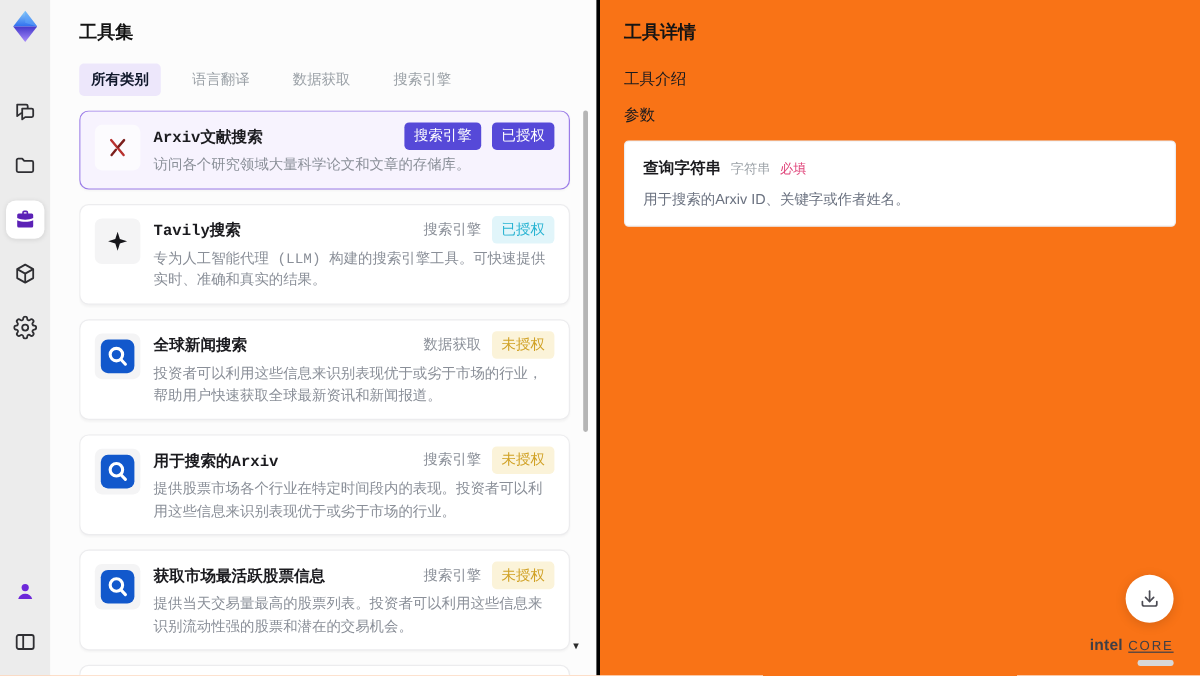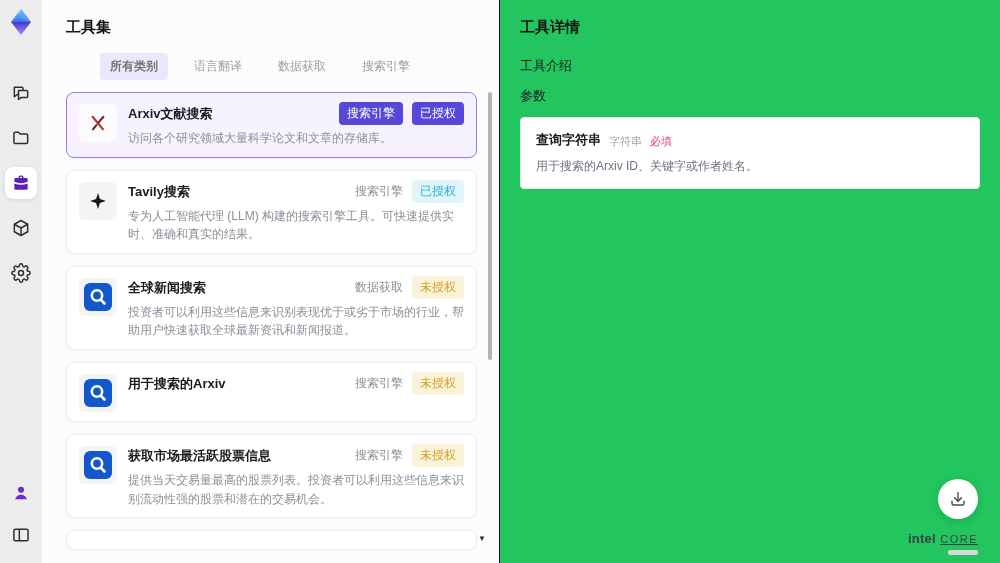--- a/index.html
+++ b/index.html
@@ -10,56 +10,56 @@
   .sidebar{width:42px;background:#ececec;display:flex;flex-direction:column;align-items:center;
            padding:7px 0 12px;box-sizing:border-box;flex:none;}
   .logo{width:30px;height:30px;margin-bottom:40px;}
   .nav{display:flex;flex-direction:column;gap:13px;align-items:center;}
   .nav-item{width:32px;height:32px;display:flex;align-items:center;justify-content:center;border-radius:8px;cursor:pointer;}
   .nav-item svg{width:20px;height:20px;}
   .nav-item.active{background:#ffffff;box-shadow:0 1px 4px rgba(0,0,0,.10);}
   .sidebar-bottom{margin-top:auto;display:flex;flex-direction:column;gap:10px;align-items:center;}
 
   
-  .list-panel{width:458px;flex:none;background:#fcfcfc;border-right:1px solid #000000;
+  .list-panel{width:458px;flex:none;background:#fcfcfc;border-right:3px solid #000000;
               padding:14px 12px 0 24px;box-sizing:border-box;position:relative;display:flex;flex-direction:column;}
   .panel-title{font-size:15px;font-weight:bold;color:#141414;margin:4px 0 16px;}
   .tabs{display:flex;gap:16px;align-items:center;margin-bottom:12px;}
   .tab{font-size:12px;color:#9aa0a6;padding:5px 10px;border-radius:4px;cursor:pointer;white-space:nowrap;}
-  .tab.active{color:#737373;background:#ede7fb;font-weight:bold;margin-left:34px;}
+  .tab.active{color:#0f172a;background:#ede7fb;font-weight:bold;}
   .tool-list{flex:1;overflow:hidden;display:flex;flex-direction:column;gap:12px;padding-right:10px;}
 
   .tool-card{background:#fff;border:1px solid #ececee;border-radius:8px;padding:9px 12px;display:flex;gap:11px;
              box-shadow:0 1px 2px rgba(0,0,0,.04);cursor:pointer;flex:none;}
   .tool-card.selected{background:#f7f3fe;border:1.5px solid #9b7ce8;}
   .tool-icon{width:38px;height:38px;border-radius:6px;background:#f4f4f5;flex:none;
              display:flex;align-items:center;justify-content:center;margin-top:2px;}
   .selected .tool-icon{background:#fcfbfe;}
-  .tool-body{flex:1;min-width:0;}
+  .tool-body{flex:1;min-width:0;font-family:Liberation Mono, monospace;}
   .tool-head{display:flex;align-items:flex-start;}
   .tool-name{font-size:13px;font-weight:bold;color:#1b1b1f;flex:1;padding-top:3px;}
   .tool-tags{display:flex;gap:9px;align-items:center;flex:none;margin-left:8px;}
   .badge{font-size:12px;border-radius:4px;padding:3px 8px;white-space:nowrap;}
   .badge.solid{background:#5649d8;color:#fff;}
   .badge.plain{background:none;color:#8a8f98;padding:3px 0;}
   .badge.authorized{background:#e1f5fa;color:#27b3d2;}
   .badge.unauthorized{background:#fbf3d9;color:#d0a125;}
   .tool-desc{font-size:12px;color:#8a8f98;line-height:1.55;margin-top:4px;}
 
   .scrollbar-thumb{position:absolute;right:7px;top:92px;width:4px;height:268px;background:#b5b5b5;border-radius:2px;cursor:pointer;}
   .scroll-arrow{position:absolute;right:13px;bottom:20px;font-size:8px;color:#2b2b2b;line-height:1;cursor:pointer;}
 
   
-  .detail-panel{flex:1;background:#22c55e;padding:14px 20px 12px 20px;position:relative;box-sizing:border-box;}
+  .detail-panel{flex:1;background:#f97316;padding:14px 20px 12px 20px;position:relative;box-sizing:border-box;}
   .detail-title{font-size:15px;font-weight:bold;color:#141414;margin:4px 0 20px;}
   .section-heading{font-size:13px;font-weight:normal;color:#1b1b1f;margin:0 0 12px;}
   .intro-box{background:#fff;border:1px solid #ececee;border-radius:4px;padding:12px 15px;
              font-size:12.5px;color:#4b4b53;line-height:1.5;margin-bottom:24px;}
   .param-box{background:#fff;border:1px solid #ececee;border-radius:4px;padding:13px 15px;}
-  .param-head{display:flex;gap:8px;align-items:flex-end;}
+  .param-head{display:flex;gap:8px;align-items:center;}
   .param-name{font-size:13px;font-weight:bold;color:#1b1b1f;}
   .param-type{font-size:11px;color:#9aa0a6;}
   .param-required{font-size:11px;color:#e0457b;}
   .param-desc{font-size:12px;color:#6b7280;margin-top:9px;}
 
   .fab{position:absolute;right:22px;bottom:44px;width:40px;height:40px;border-radius:50%;background:#fff;
        box-shadow:0 2px 10px rgba(0,0,0,.14);display:flex;align-items:center;justify-content:center;cursor:pointer;border:none;}
   .fab svg{width:18px;height:18px;}
   .intel{position:absolute;right:22px;bottom:8px;text-align:right;color:#3f3f46;line-height:1.1;}
   .intel-word{font-size:13px;font-weight:bold;letter-spacing:.2px;}
@@ -213,20 +213,21 @@
             </svg>
           </div>
     <div class="tool-body">
       <div class="tool-head">
         <div class="tool-name">用于搜索的Arxiv</div>
         <div class="tool-tags">
           <span class="badge plain">搜索引擎</span>
           <span class="badge unauthorized">未授权</span>
         </div>
       </div>
+      <div class="tool-desc">提供股票市场各个行业在特定时间段内的表现。投资者可以利用这些信息来识别表现优于或劣于市场的行业。</div>
     </div>
   </div>
 
   <div class="tool-card">
     <div class="tool-icon">
             <svg viewBox="0 0 30 30" width="30" height="30">
               <rect x="1" y="1" width="28" height="28" rx="6" fill="#1258cc"></rect>
               <circle cx="14" cy="13.5" r="5.2" fill="none" stroke="#fff" stroke-width="2.6"></circle>
               <line x1="17.8" y1="17.6" x2="21.5" y2="21.5" stroke="#fff" stroke-width="2.6" stroke-linecap="round"></line>
             </svg>

